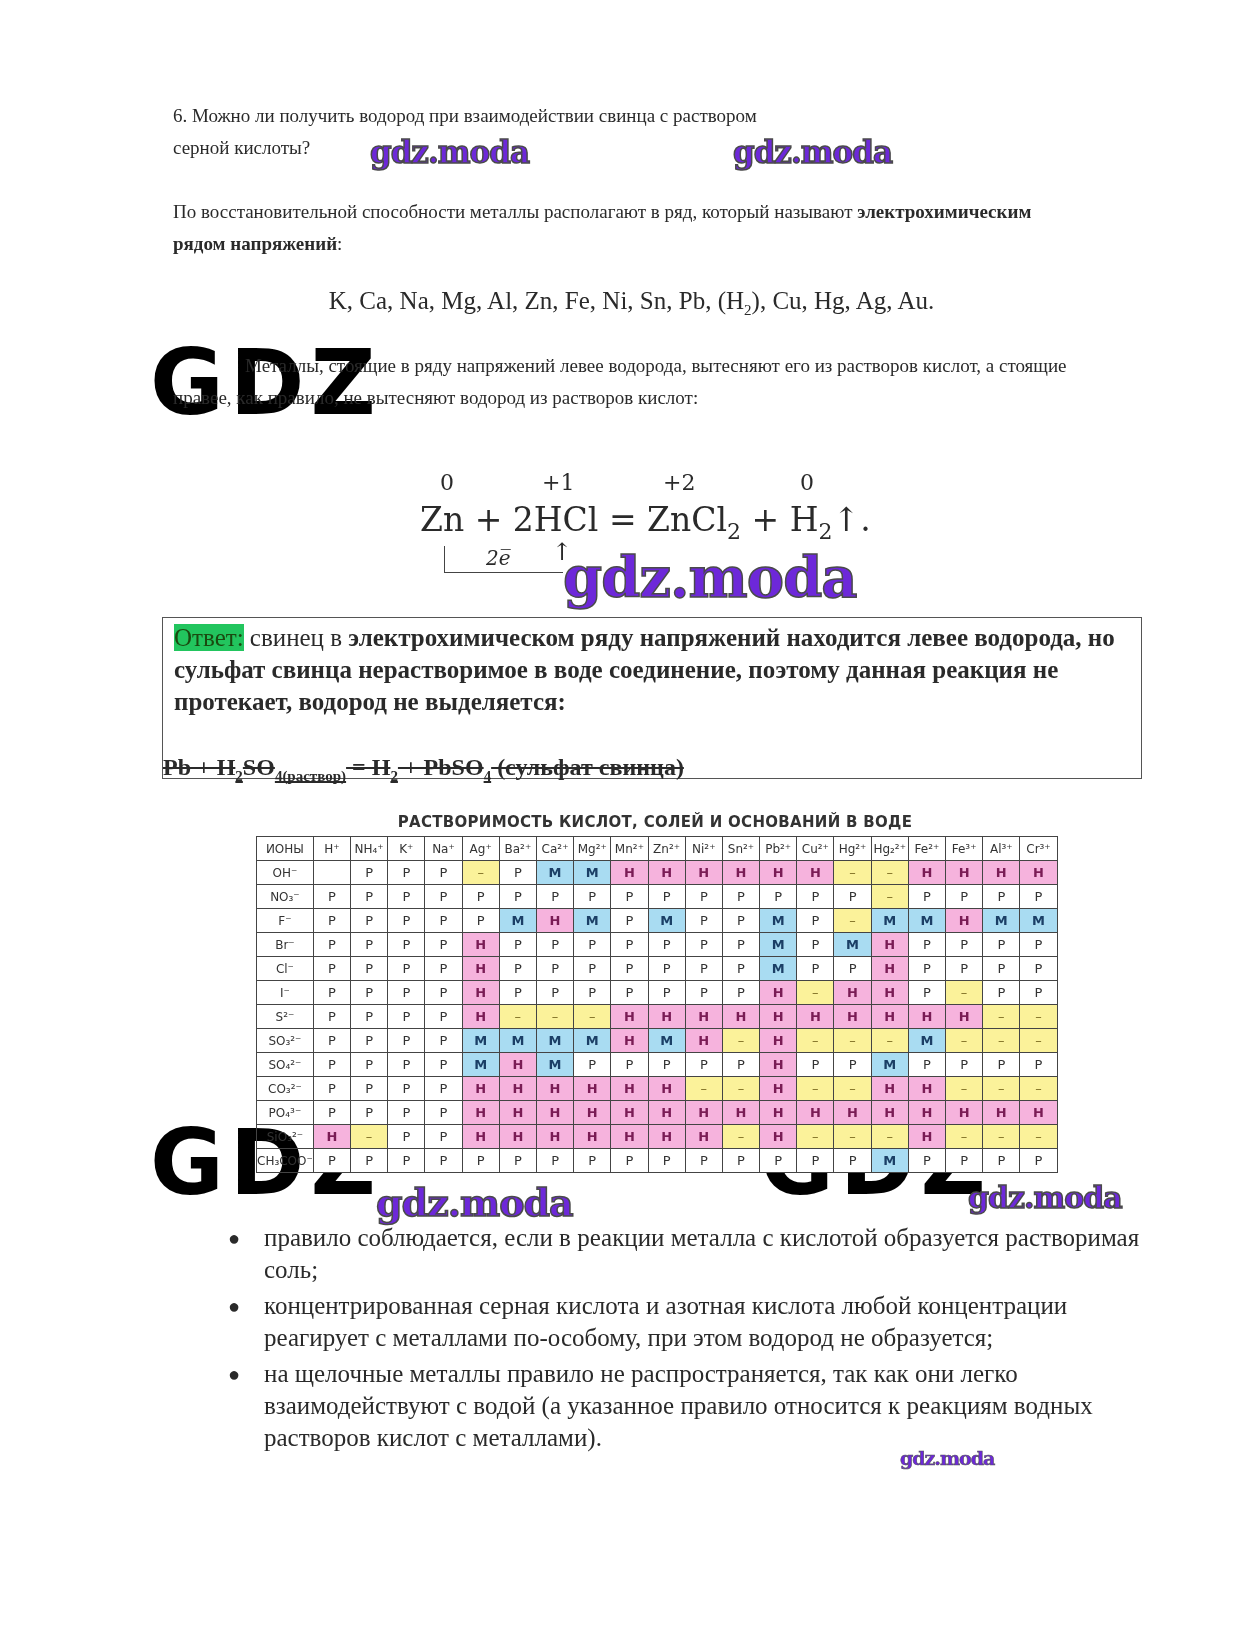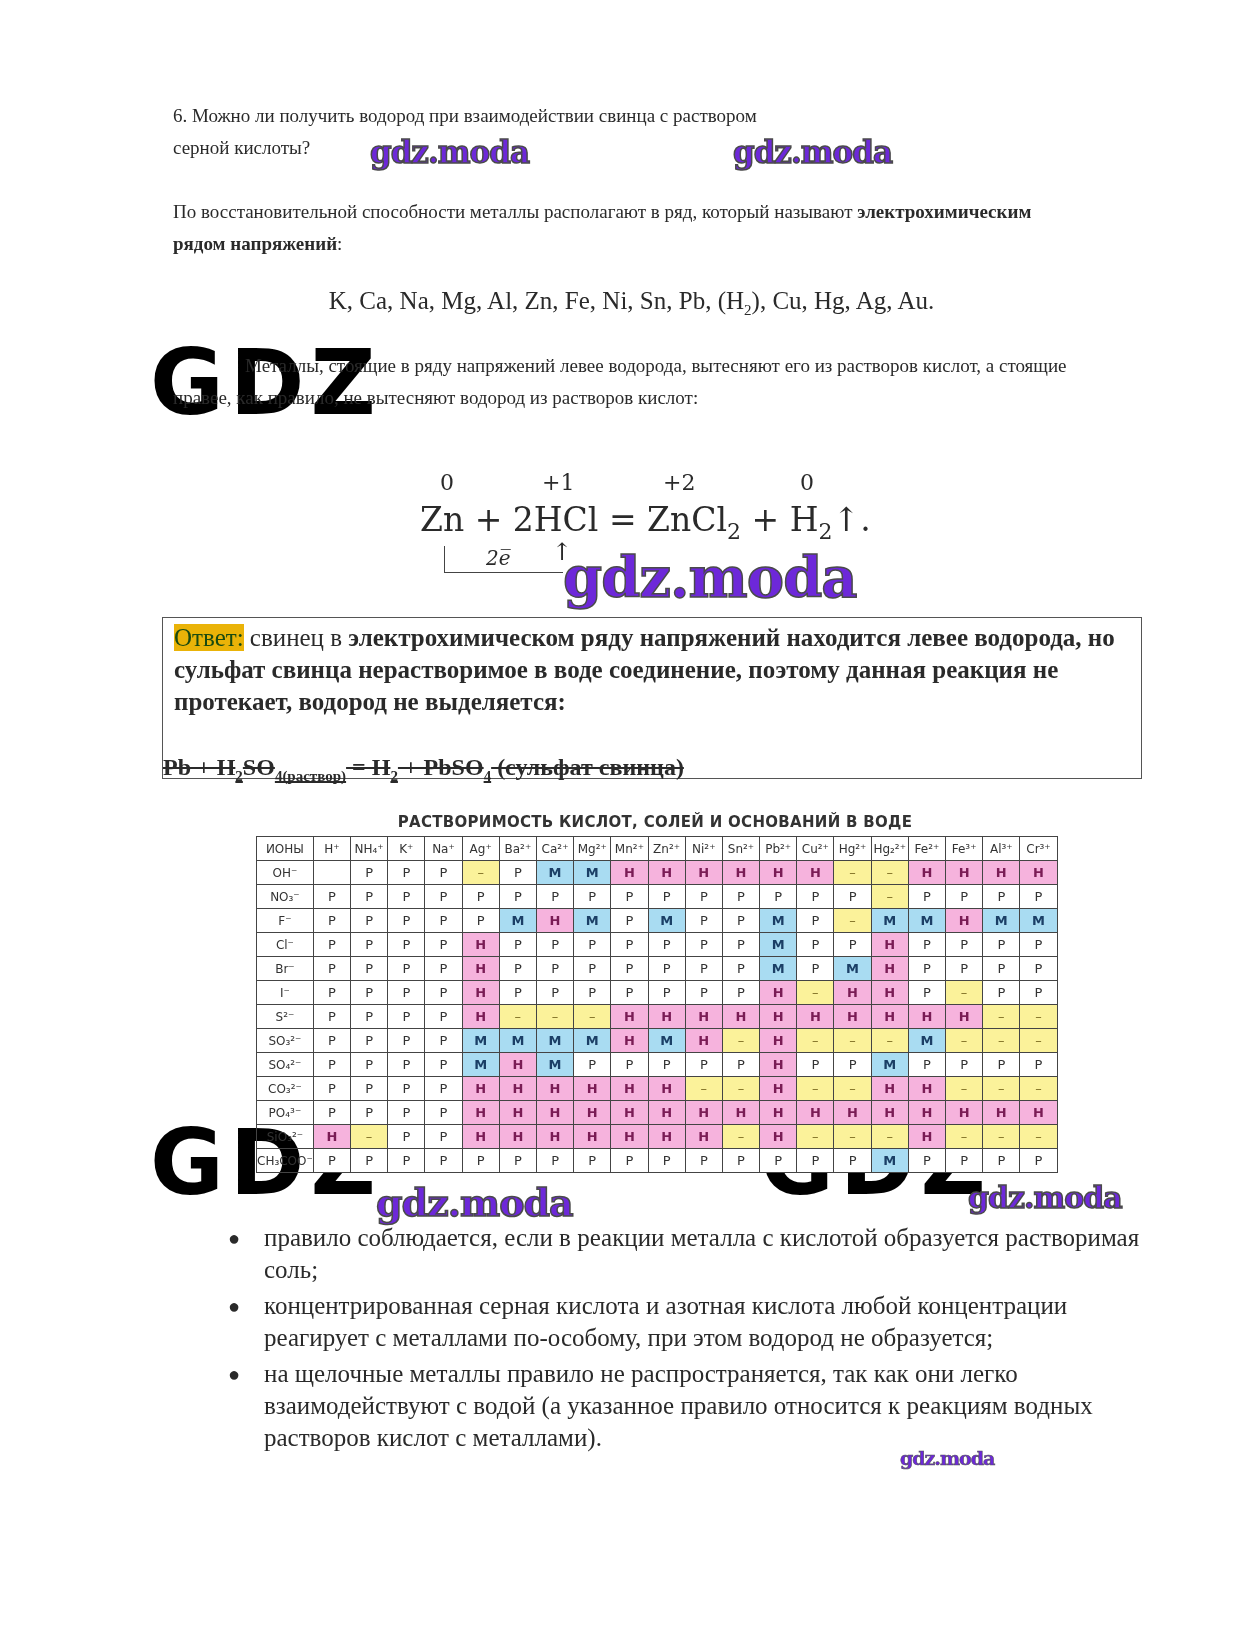--- a/index.html
+++ b/index.html
@@ -17,21 +17,21 @@
   .eq .ox { position: absolute; top: 0; font-size: 22px; }
   .eq .main { position: absolute; top: 30px; font-size: 33px; white-space: nowrap; }
   .eq .main sub { font-size: 22px; }
   .eq .bracket { position: absolute; left: 24px; top: 76px; width: 118px; height: 26px;
                  border-left: 1.5px solid #444; border-bottom: 1.5px solid #444; }
   .eq .elec { position: absolute; left: 66px; top: 76px; font-size: 20px; font-style: italic; }
   .eq .arr { position: absolute; left: 132px; top: 68px; font-size: 24px; }
   .answer { position: absolute; left: 162px; top: 617px; width: 978px; height: 160px;
             border: 1.3px solid #555; }
   .answer .txt { position: absolute; left: 11px; top: 4px; width: 950px; font-size: 25px; line-height: 32px; }
-  .answer .lbl { background: #eab308; color: #1a4a10; font-weight: normal; }
+  .answer .lbl { background: #22c55e; color: #1a4a10; font-weight: normal; }
   .answer .react { position: absolute; left: 0; width: 978px; top: 136px; text-align: left;
                    font-size: 24px; font-weight: bold; text-decoration: line-through; }
   .answer .react sub { font-size: 15px; }
   .tbl-title { position: absolute; left: 255px; width: 800px; top: 813px; text-align: center;
                font-family: "DejaVu Sans", sans-serif; font-weight: bold; font-size: 15px; color: #333; letter-spacing: 0.3px; }
   table.sol { position: absolute; left: 256px; top: 836px; border-collapse: collapse;
               font-family: "DejaVu Sans", sans-serif; font-size: 13px; color: #333; }
   table.sol td, table.sol th { border: 1.4px solid #444; height: 23px; padding: 0; text-align: center;
                                font-weight: normal; }
   table.sol th { width: 36.2px; font-size: 12px; }
@@ -189,59 +189,59 @@
         <td class="c-M">М</td>
         <td class="c-P">Р</td>
         <td class="c-dash">–</td>
         <td class="c-M">М</td>
         <td class="c-M">М</td>
         <td class="c-H">Н</td>
         <td class="c-M">М</td>
         <td class="c-M">М</td>
       </tr>
       <tr>
+        <td class="first">Br⁻</td>
+        <td class="c-P">Р</td>
+        <td class="c-P">Р</td>
+        <td class="c-P">Р</td>
+        <td class="c-P">Р</td>
+        <td class="c-H">Н</td>
+        <td class="c-P">Р</td>
+        <td class="c-P">Р</td>
+        <td class="c-P">Р</td>
+        <td class="c-P">Р</td>
+        <td class="c-P">Р</td>
+        <td class="c-P">Р</td>
+        <td class="c-P">Р</td>
+        <td class="c-M">М</td>
+        <td class="c-P">Р</td>
+        <td class="c-M">М</td>
+        <td class="c-H">Н</td>
+        <td class="c-P">Р</td>
+        <td class="c-P">Р</td>
+        <td class="c-P">Р</td>
+        <td class="c-P">Р</td>
+      </tr>
+      <tr>
         <td class="first">Cl⁻</td>
         <td class="c-P">Р</td>
         <td class="c-P">Р</td>
         <td class="c-P">Р</td>
         <td class="c-P">Р</td>
         <td class="c-H">Н</td>
         <td class="c-P">Р</td>
         <td class="c-P">Р</td>
         <td class="c-P">Р</td>
         <td class="c-P">Р</td>
         <td class="c-P">Р</td>
         <td class="c-P">Р</td>
         <td class="c-P">Р</td>
         <td class="c-M">М</td>
         <td class="c-P">Р</td>
         <td class="c-P">Р</td>
-        <td class="c-H">Н</td>
-        <td class="c-P">Р</td>
-        <td class="c-P">Р</td>
-        <td class="c-P">Р</td>
-        <td class="c-P">Р</td>
-      </tr>
-      <tr>
-        <td class="first">Br⁻</td>
-        <td class="c-P">Р</td>
-        <td class="c-P">Р</td>
-        <td class="c-P">Р</td>
-        <td class="c-P">Р</td>
-        <td class="c-H">Н</td>
-        <td class="c-P">Р</td>
-        <td class="c-P">Р</td>
-        <td class="c-P">Р</td>
-        <td class="c-P">Р</td>
-        <td class="c-P">Р</td>
-        <td class="c-P">Р</td>
-        <td class="c-P">Р</td>
-        <td class="c-M">М</td>
-        <td class="c-P">Р</td>
-        <td class="c-M">М</td>
         <td class="c-H">Н</td>
         <td class="c-P">Р</td>
         <td class="c-P">Р</td>
         <td class="c-P">Р</td>
         <td class="c-P">Р</td>
       </tr>
       <tr>
         <td class="first">I⁻</td>
         <td class="c-P">Р</td>
         <td class="c-P">Р</td>

